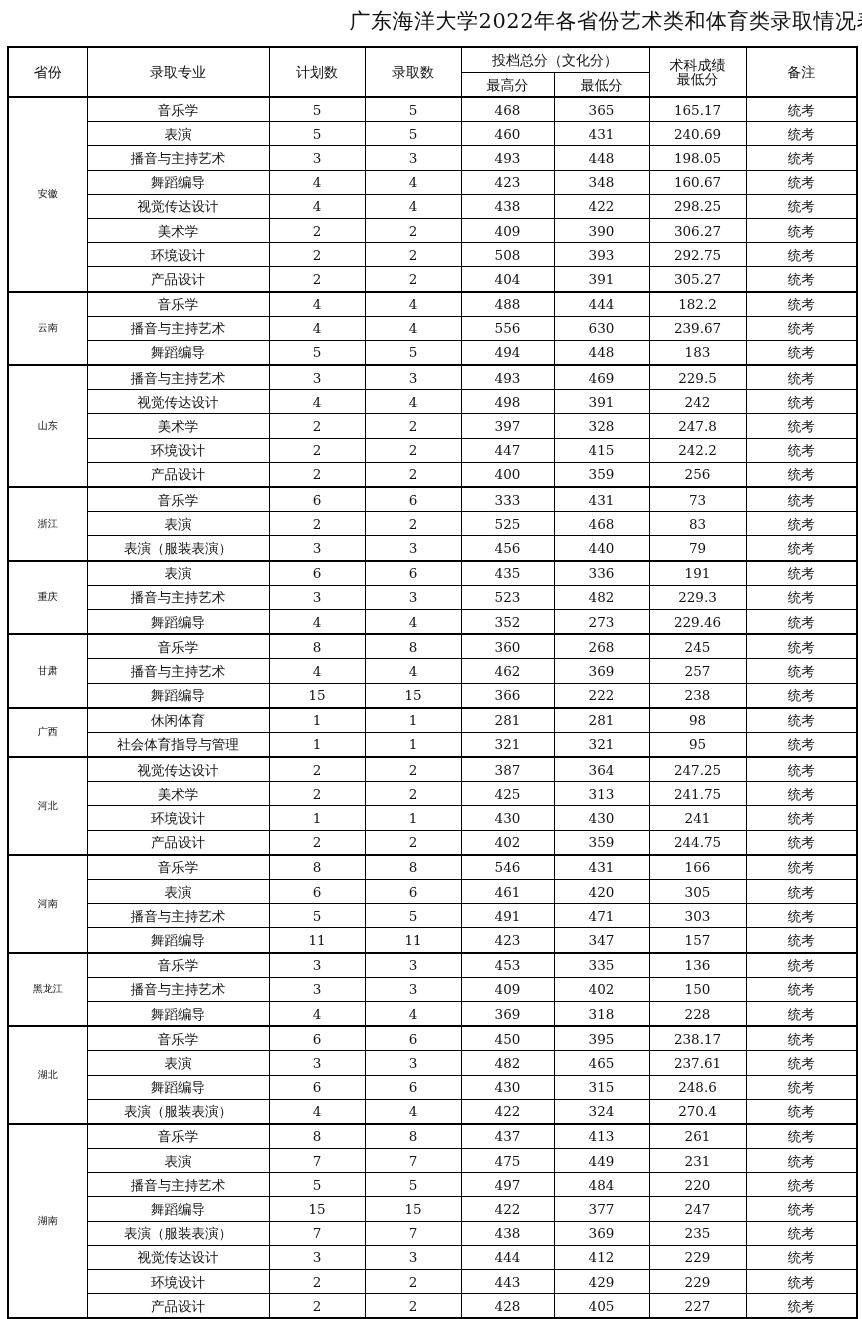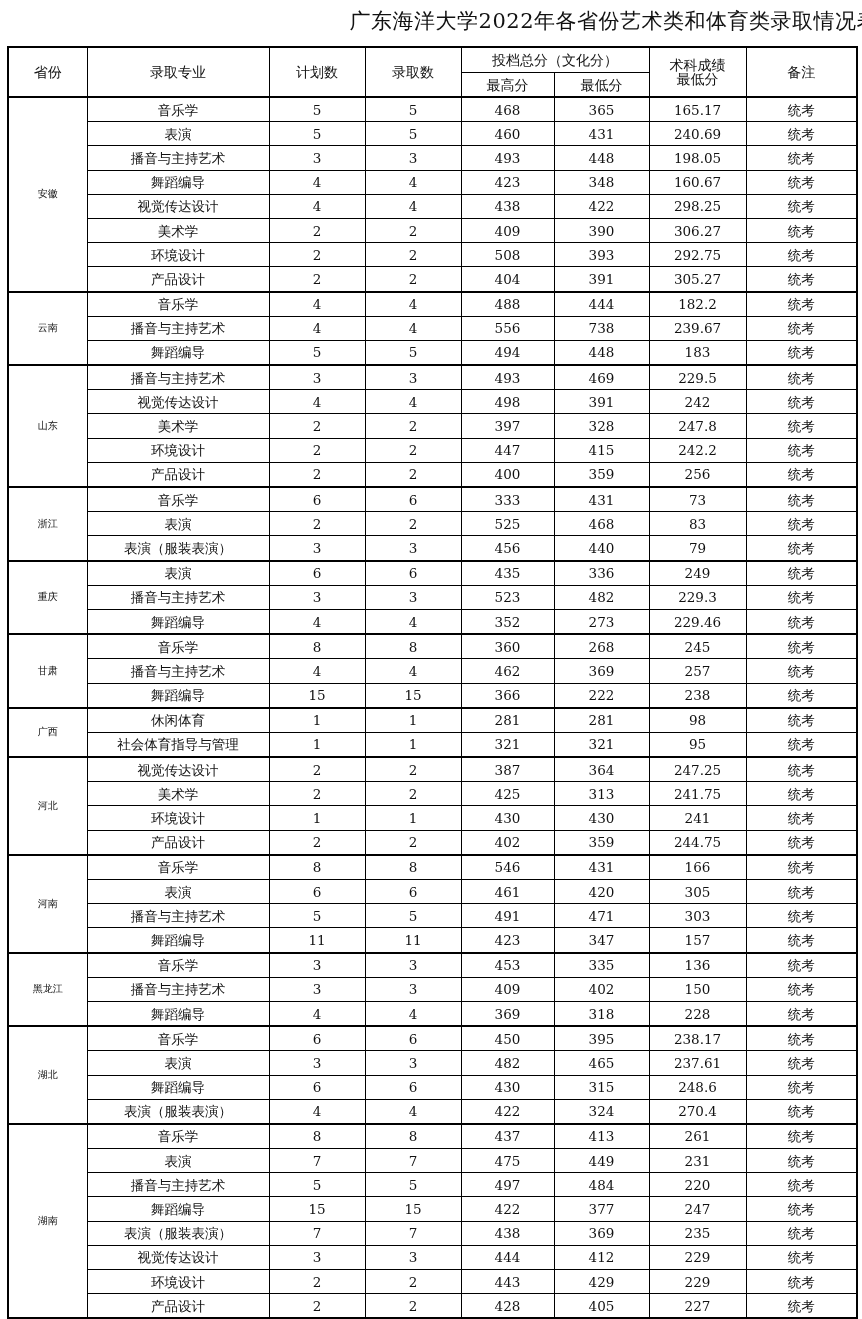--- a/index.html
+++ b/index.html
@@ -139,21 +139,21 @@
         <td>488</td>
         <td>444</td>
         <td>182.2</td>
         <td>统考</td>
       </tr>
       <tr>
         <td class="major">播音与主持艺术</td>
         <td>4</td>
         <td>4</td>
         <td>556</td>
-        <td>738</td>
+        <td>630</td>
         <td>239.67</td>
         <td>统考</td>
       </tr>
       <tr>
         <td class="major">舞蹈编导</td>
         <td>5</td>
         <td>5</td>
         <td>494</td>
         <td>448</td>
         <td>183</td>
@@ -239,21 +239,21 @@
       </tr>
     </tbody>
     <tbody class="grp">
       <tr>
         <td class="prov" rowspan="3">重庆</td>
         <td class="major">表演</td>
         <td>6</td>
         <td>6</td>
         <td>435</td>
         <td>336</td>
-        <td>249</td>
+        <td>191</td>
         <td>统考</td>
       </tr>
       <tr>
         <td class="major">播音与主持艺术</td>
         <td>3</td>
         <td>3</td>
         <td>523</td>
         <td>482</td>
         <td>229.3</td>
         <td>统考</td>

